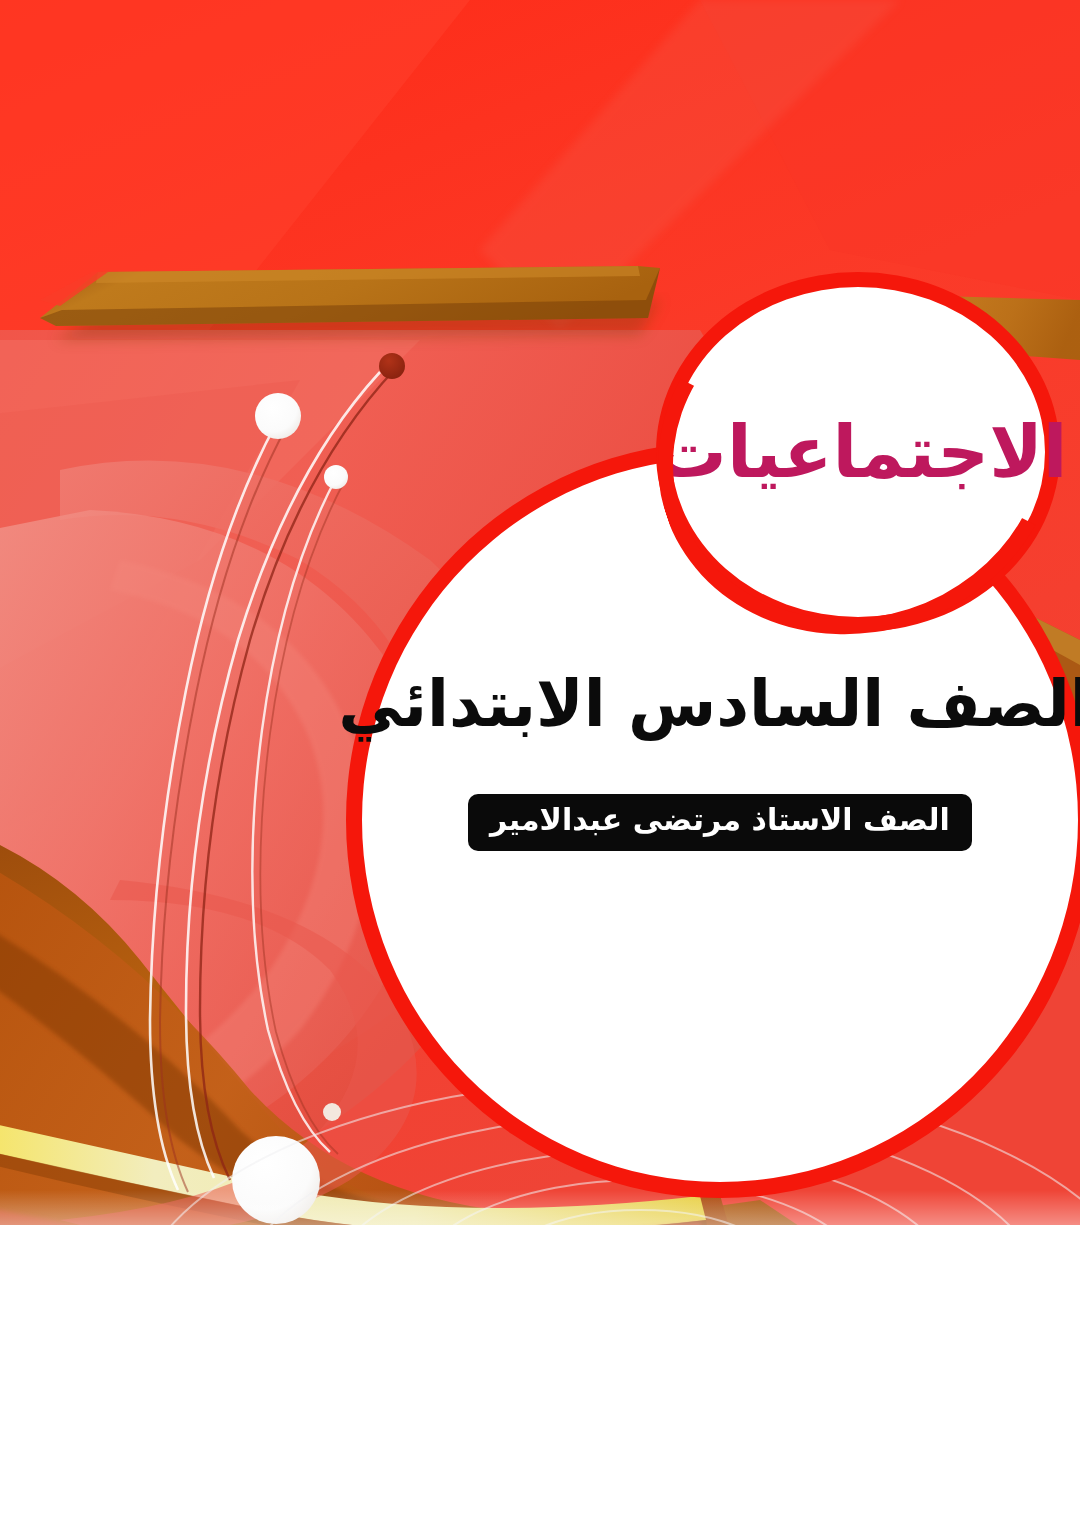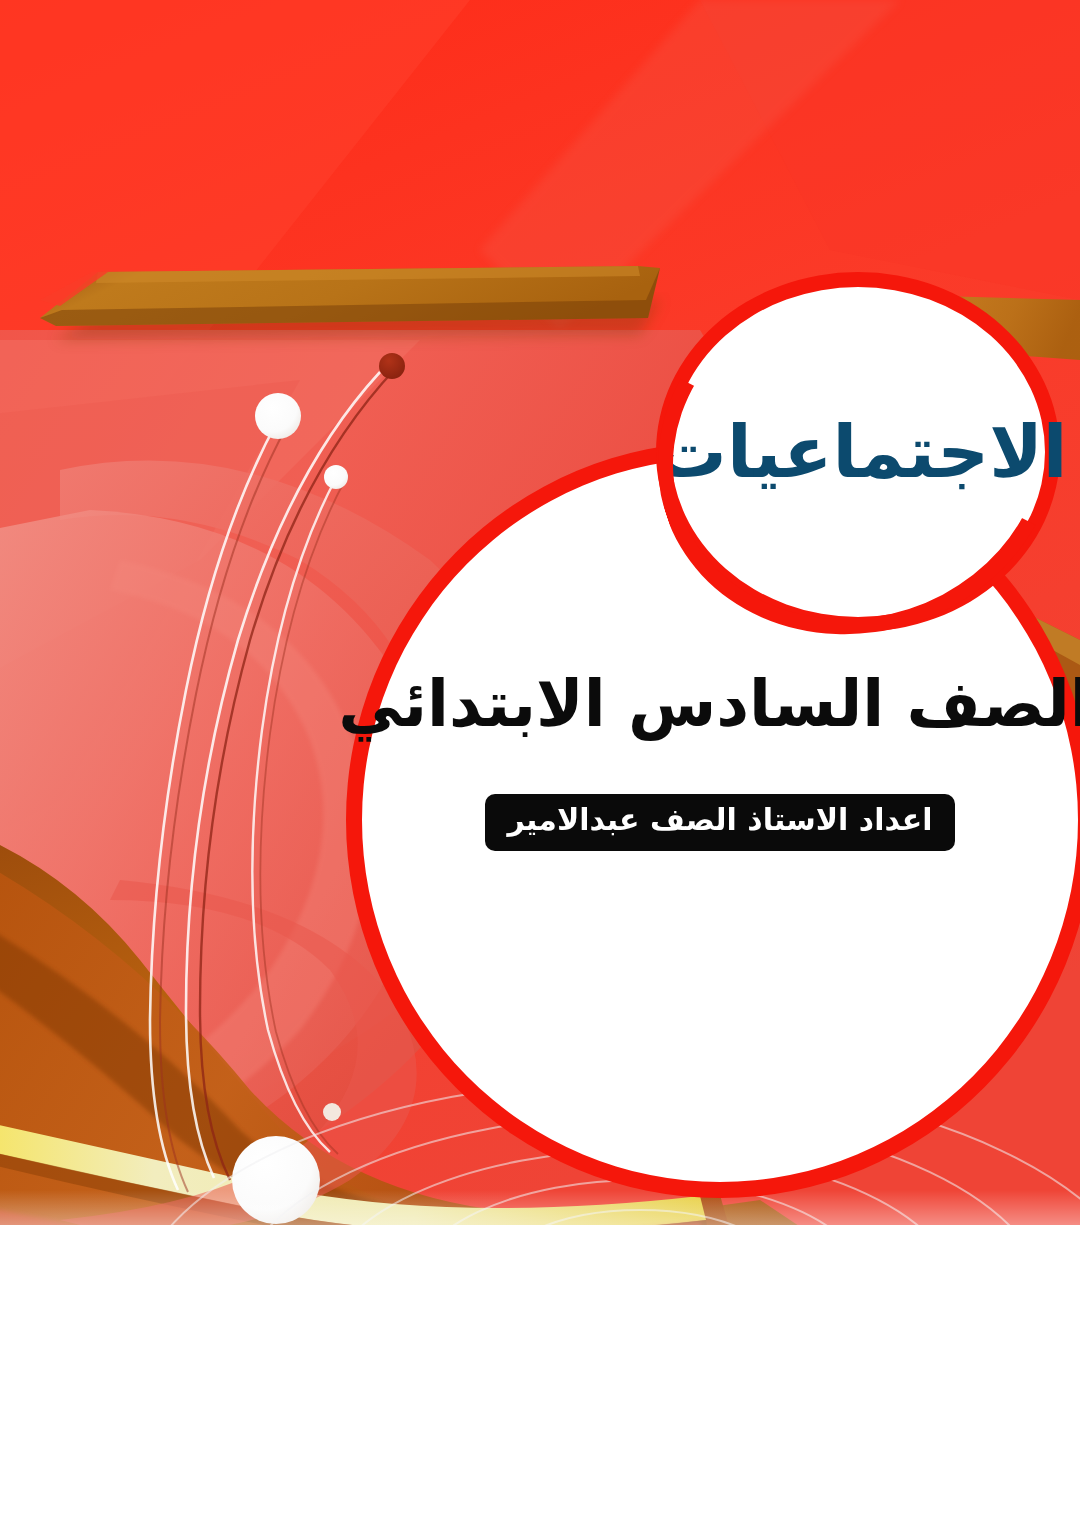--- a/index.html
+++ b/index.html
@@ -68,21 +68,21 @@
     border-left-color:#f5170b;
     box-sizing:border-box;
     transform:rotate(-18deg);
     z-index:7;
     pointer-events:none;
   }
 
   .subject-text{
     font-size:72px;
     font-weight:bold;
-    color:#0c4a6e;
+    color:#be185d;
     line-height:1;
     letter-spacing:0;
     white-space:nowrap;
     margin-right:-6px;
   }
 
   .grade-text{
     font-size:64px;
     font-weight:bold;
     color:#0b0b0b;
@@ -287,21 +287,21 @@
 
       <rect x="0" y="1190" width="1080" height="90" fill="url(#gWhiteFade)"></rect>
       <rect x="0" y="1270" width="1080" height="263" fill="#ffffff"></rect>
     </svg>
   </div>
 
   <div id="bottom-white"></div>
 
   <div class="bubble" id="bubble-grade">
     <div class="grade-text">الصف السادس الابتدائي</div>
-    <div class="author-badge">اعداد الاستاذ الصف عبدالامير</div>
+    <div class="author-badge">الصف الاستاذ مرتضى عبدالامير</div>
   </div>
 
   <div class="bubble" id="bubble-subject">
     <div class="subject-text">الاجتماعيات</div>
   </div>
 
   <div id="bubble-subject-arc"></div>
 
 </div>
 

